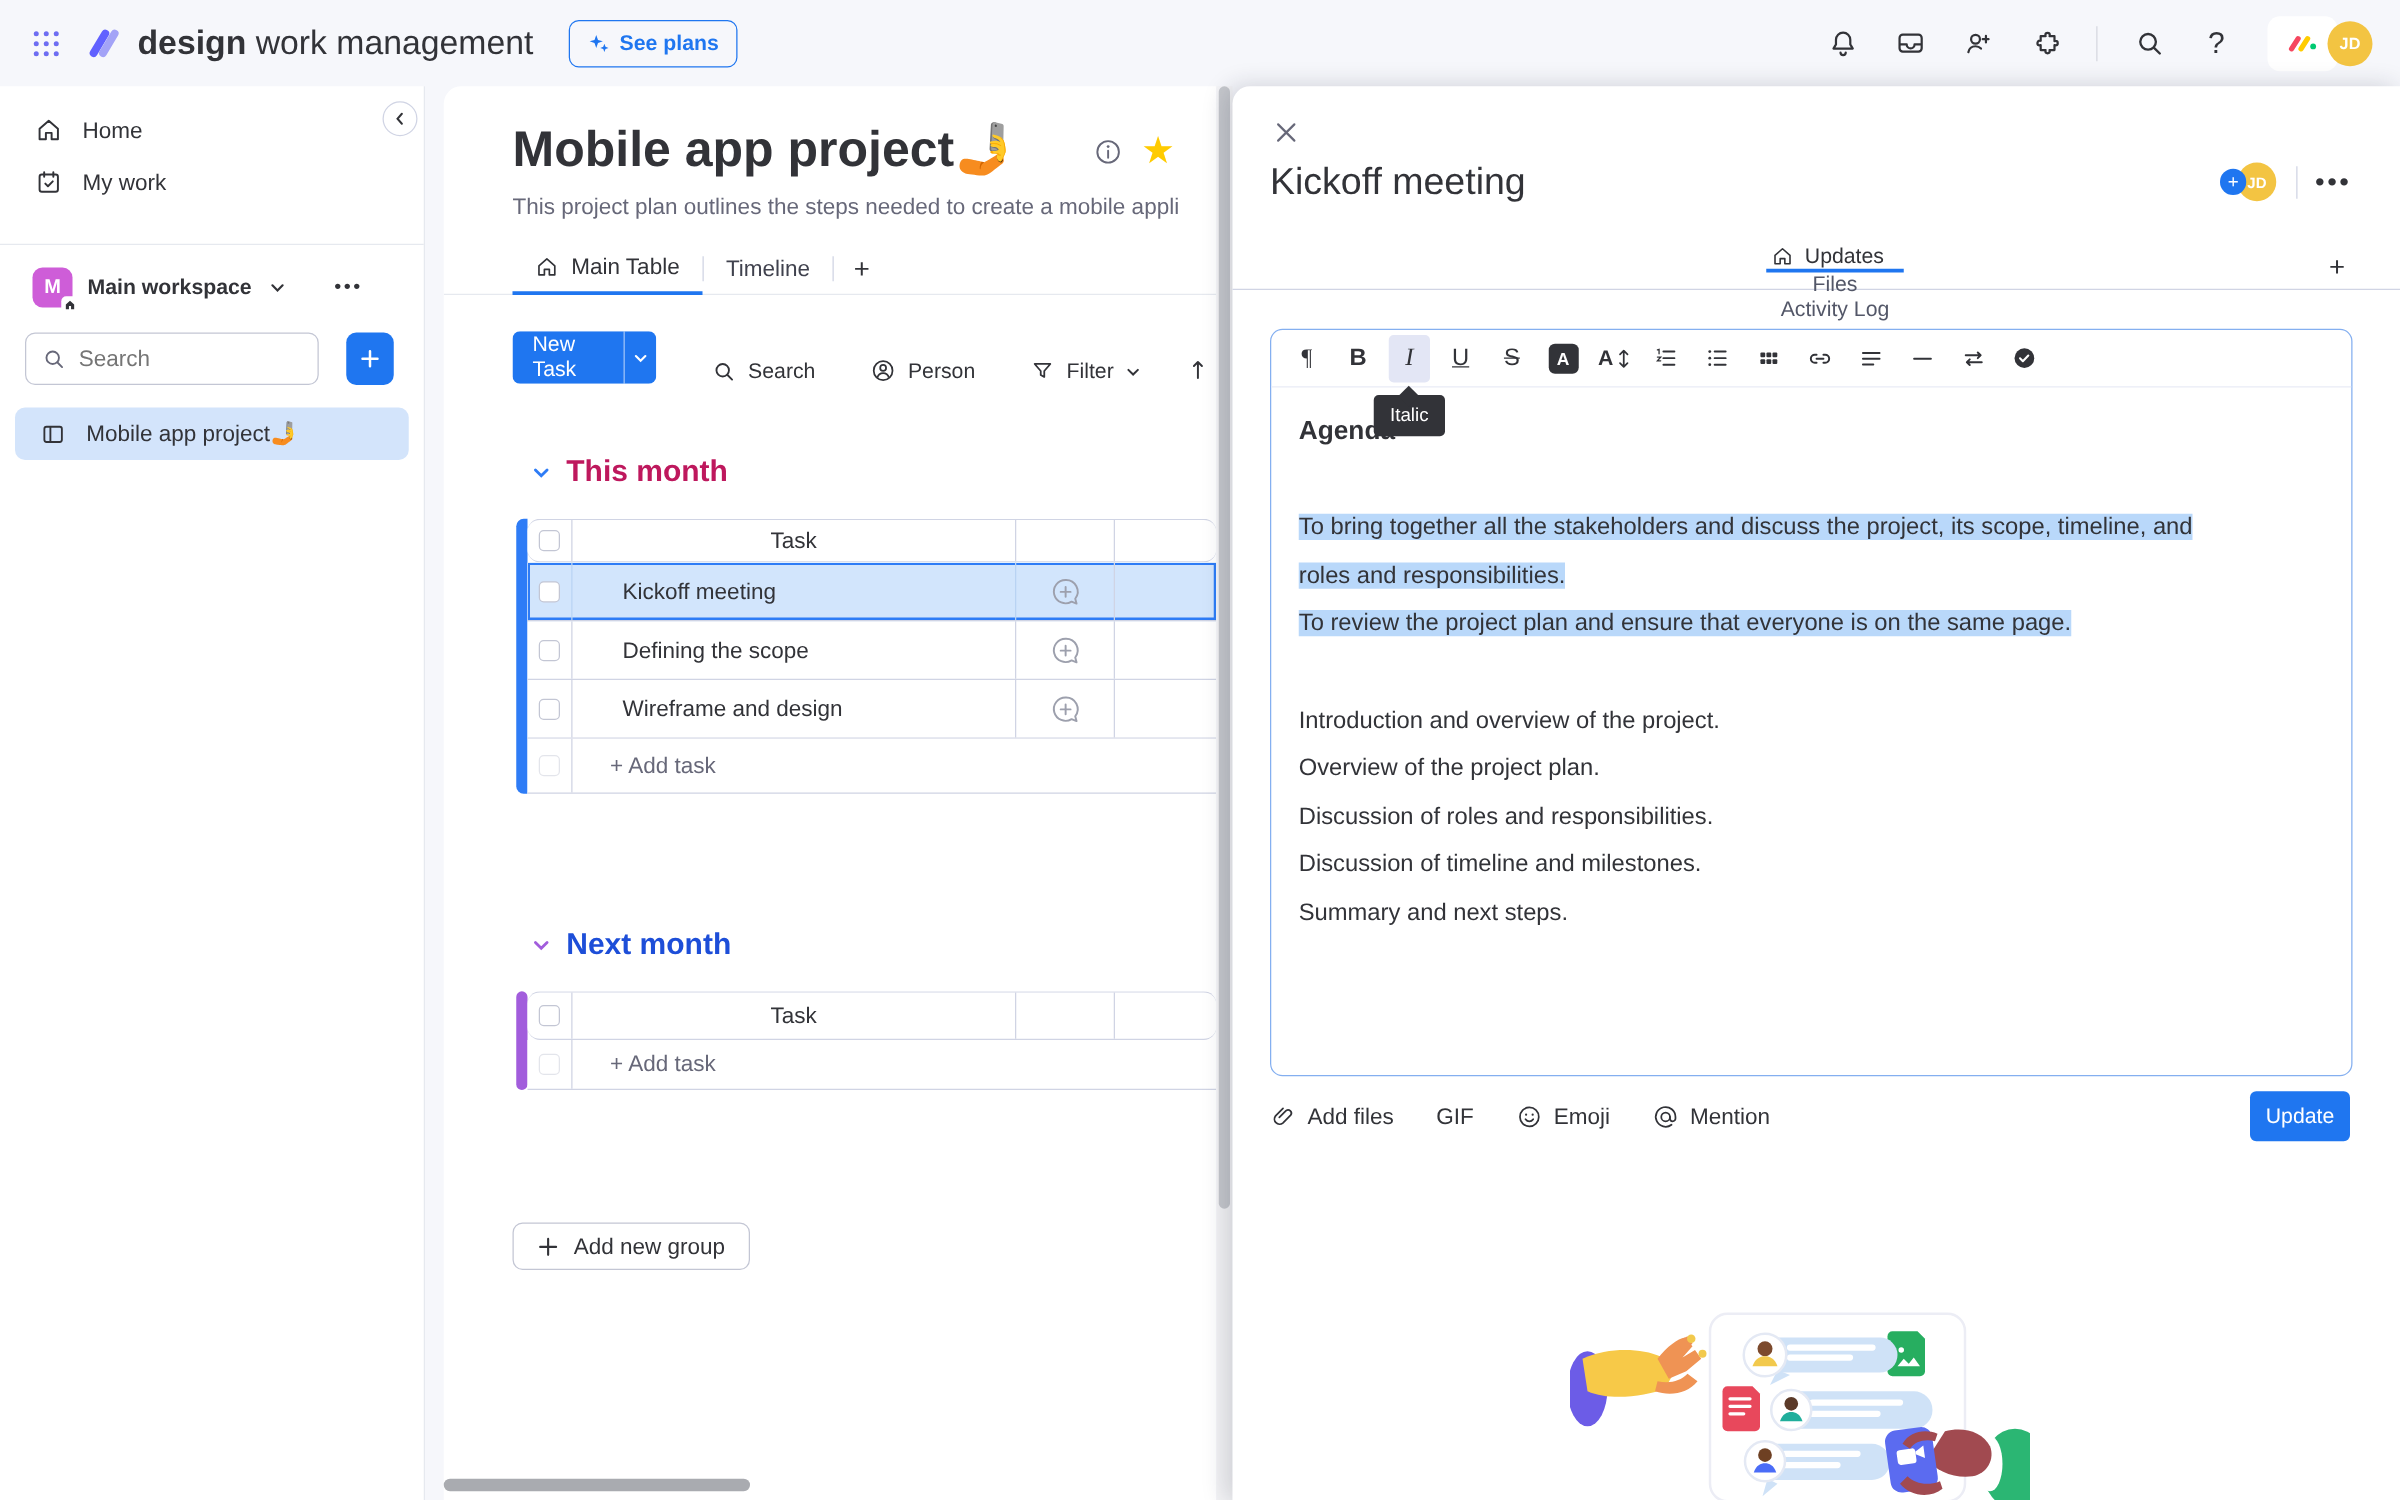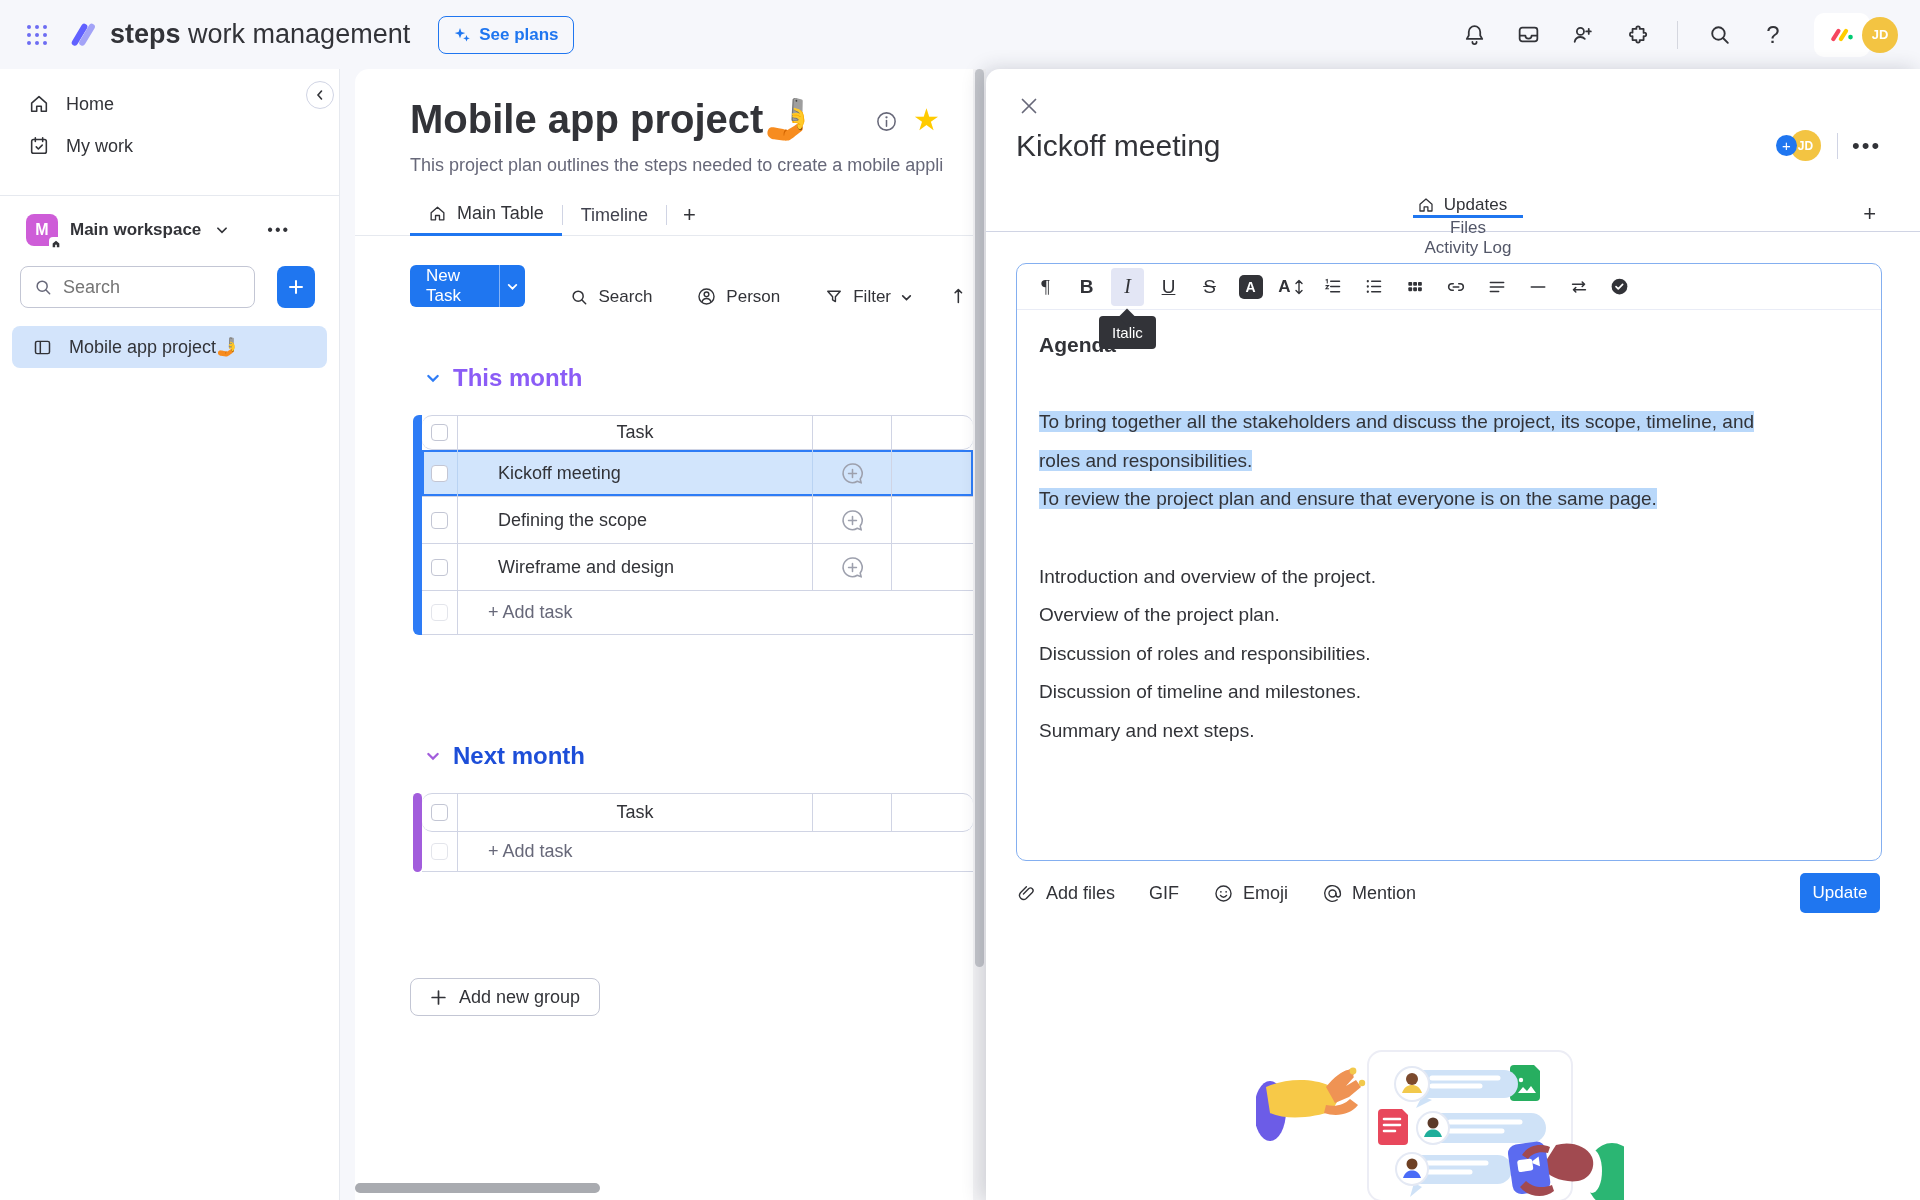--- a/index.html
+++ b/index.html
@@ -200,21 +200,21 @@
           <circle cx="13" cy="21" r="2"></circle>
           <circle cx="21" cy="21" r="2"></circle>
       </svg>
     </div>
     <div class="brand">
       <svg width="34" height="30" viewBox="0 0 24 24">
         <path d="M5.5 18 13 5.5" stroke="#6161ff" stroke-width="5" stroke-linecap="round" fill="none"></path>
         <path d="M11.5 18 19 5.5" stroke="#a3a3f7" stroke-width="5" stroke-linecap="round" fill="none"></path>
       </svg>
       <div class="brand-name">
-        <b>steps</b> <span class="light">work management</span>
+        <b>design</b> <span class="light">work management</span>
       </div>
     </div>
     <button class="see-plans">
       <svg width="18" height="18" viewBox="0 0 18 18" fill="#1f76f0">
         <path d="M7 2l1.4 3.9L12.3 7 8.4 8.4 7 12.3 5.6 8.4 1.7 7l3.9-1.1z"></path>
         <path d="M13.5 9l.9 2.4 2.4.9-2.4.9-.9 2.4-.9-2.4-2.4-.9 2.4-.9z"></path>
       </svg>
       <span>See plans</span>
     </button>
   </div>
@@ -388,21 +388,21 @@
       <svg width="22" height="22" viewBox="0 0 24 24" fill="none" stroke="currentColor" stroke-width="1.7" stroke-linecap="round">
         <path d="M8 5v14M8 5 4.5 8.5M8 5l3.5 3.5"></path>
       </svg>
     </div>
   </div>
 
   <div class="group-head" style="left:70px; top:294px;">
     <svg width="16" height="16" viewBox="0 0 12 12" fill="none" stroke="#2e7cf6" stroke-width="1.7" stroke-linecap="round">
       <path d="M2.5 4.5 6 8l3.5-3.5"></path>
     </svg>
-    <span class="group-name" style="color:#8b5cf6;text-align:right;">This month</span>
+    <span class="group-name" style="color:#be185d;text-align:right;">This month</span>
   </div>
 
   <div class="tbl" style="top:346px;">
     <div class="colorbar" style="background:#2e7cf6;"></div>
     <div class="trow thead">
       <div class="c-check">
           <span class="checkbox"></span>
         </div>
       <div class="c-task">Task</div>
       <div class="c-chat"></div>

